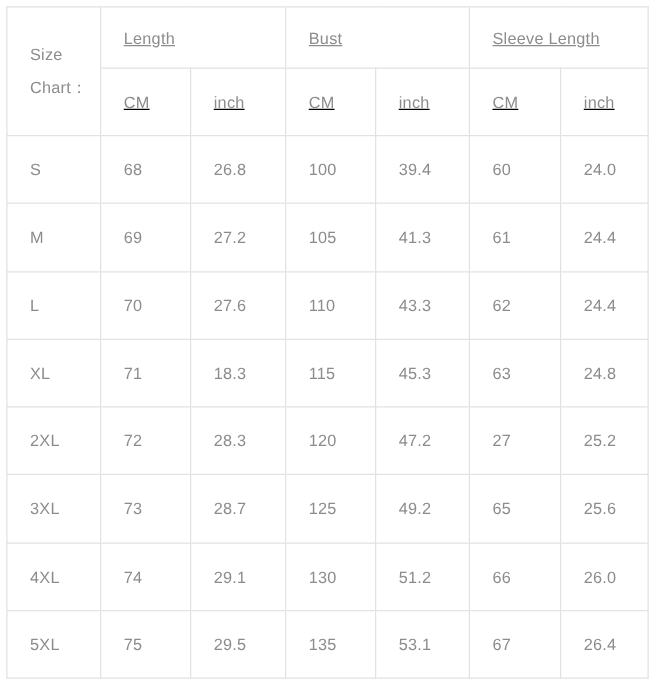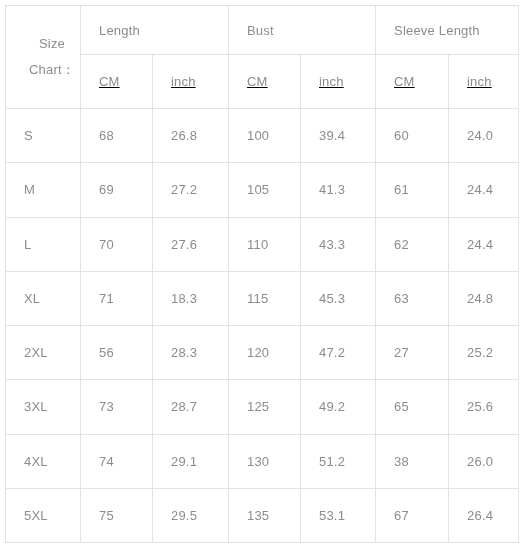--- a/index.html
+++ b/index.html
@@ -59,26 +59,26 @@
   tr.unit-row   { height: 54px; text-decoration: underline; }
   tr.data-row   { height: 54px; }
 
   th.size-label-cell {
     line-height: 26px;
     padding-left: 16px;
   }
   th.size-label-cell .size-label-text {
     display: block;
     white-space: pre-line;
-    text-align: center;
   }
 
   th.group-head {
     vertical-align: middle;
     padding-left: 18px;
+    text-decoration: underline;
   }
   th.unit-head {
     vertical-align: middle;
     padding-left: 18px;
   }
 
   td.row-head {
     padding-left: 18px;
   }
   td.data-cell {
@@ -151,21 +151,21 @@
         <td class="row-head">XL</td>
         <td class="data-cell">71</td>
         <td class="data-cell">18.3</td>
         <td class="data-cell">115</td>
         <td class="data-cell">45.3</td>
         <td class="data-cell">63</td>
         <td class="data-cell">24.8</td>
       </tr>
       <tr class="data-row">
         <td class="row-head">2XL</td>
-        <td class="data-cell">56</td>
+        <td class="data-cell">72</td>
         <td class="data-cell">28.3</td>
         <td class="data-cell">120</td>
         <td class="data-cell">47.2</td>
         <td class="data-cell">27</td>
         <td class="data-cell">25.2</td>
       </tr>
       <tr class="data-row">
         <td class="row-head">3XL</td>
         <td class="data-cell">73</td>
         <td class="data-cell">28.7</td>
@@ -173,21 +173,21 @@
         <td class="data-cell">49.2</td>
         <td class="data-cell">65</td>
         <td class="data-cell">25.6</td>
       </tr>
       <tr class="data-row">
         <td class="row-head">4XL</td>
         <td class="data-cell">74</td>
         <td class="data-cell">29.1</td>
         <td class="data-cell">130</td>
         <td class="data-cell">51.2</td>
-        <td class="data-cell">38</td>
+        <td class="data-cell">66</td>
         <td class="data-cell">26.0</td>
       </tr>
       <tr class="data-row">
         <td class="row-head">5XL</td>
         <td class="data-cell">75</td>
         <td class="data-cell">29.5</td>
         <td class="data-cell">135</td>
         <td class="data-cell">53.1</td>
         <td class="data-cell">67</td>
         <td class="data-cell">26.4</td>

